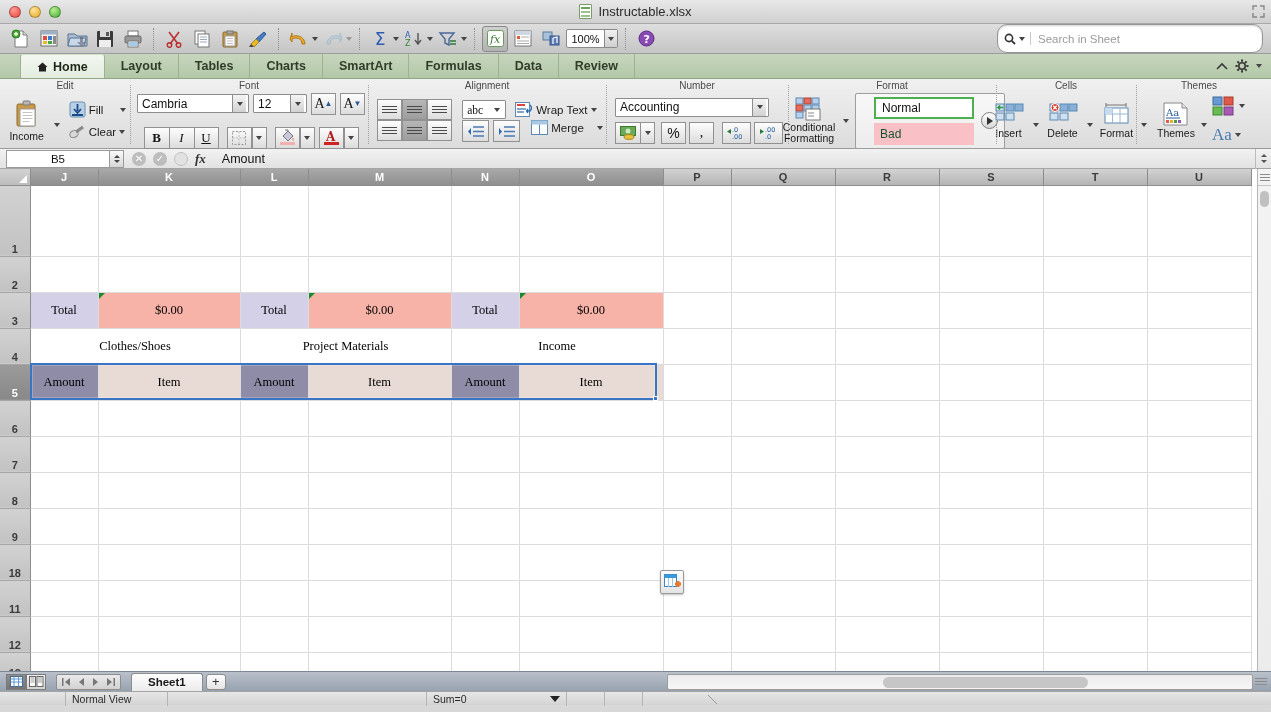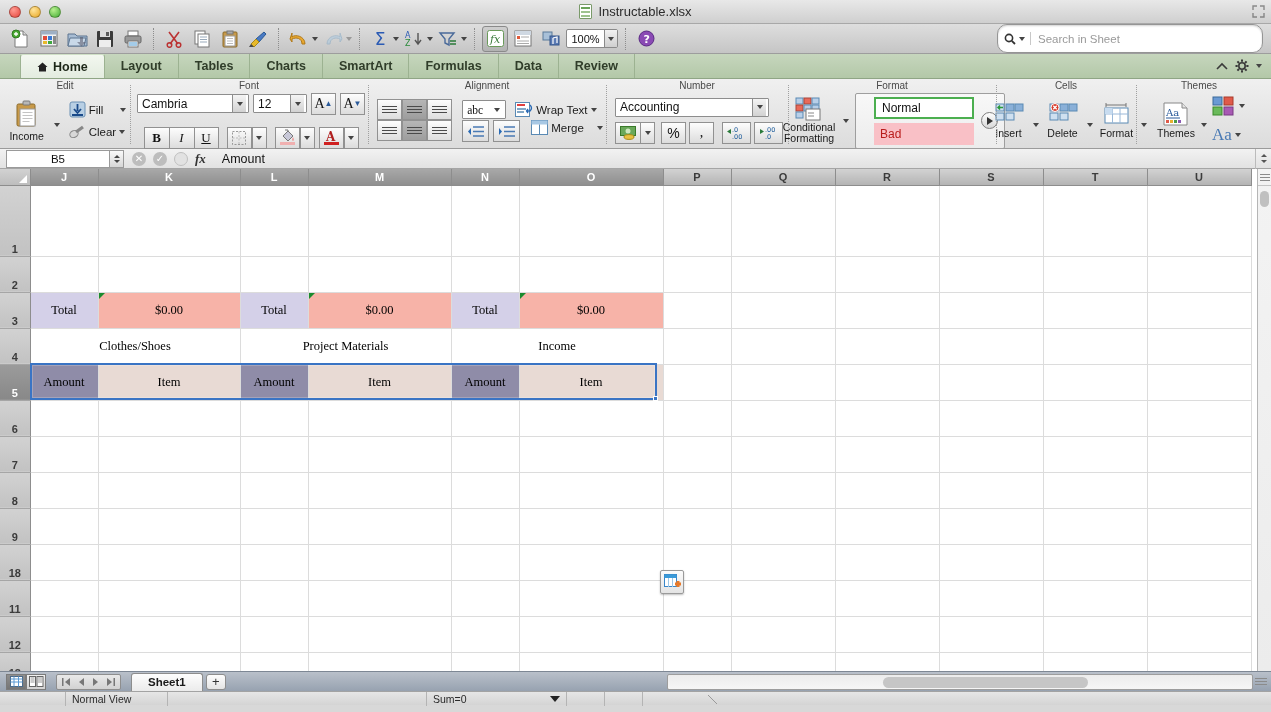--- a/index.html
+++ b/index.html
@@ -116,21 +116,21 @@
   .styles-box{
     width:150px;height:56px;background:linear-gradient(#f8f8f8,#ececec);
     border:1px solid #9e9e9e; border-radius:2px; display:flex; align-items:center;
     padding:4px; gap:4px;
   }
   .style-chip{
     width:100px;height:22px;display:flex;align-items:center; padding-left:6px;
     font-size:12px;
   }
   .style-normal{ background:#fff;border:2px solid #4caf50; color:#111; }
-  .style-bad{ background:#f9c0c6; color:#b91c1c; }
+  .style-bad{ background:#f9c0c6; color:#14532d; }
   .circ-btn{ width:17px;height:17px;border-radius:50%;border:1px solid #7d7d7d;
              background:linear-gradient(#fdfdfd,#d8d8d8); display:flex;align-items:center;
              justify-content:center; }
   
   .formulabar{
     height:20px; background:linear-gradient(#f2f2f2,#e2e2e2);
     border-bottom:1px solid #a5a5a5; display:flex; align-items:center; font-size:12px;
   }
   .namebox{ width:104px; height:18px; background:#fff; border:1px solid #9a9a9a;
             margin-left:6px; display:flex;align-items:center;justify-content:center;

